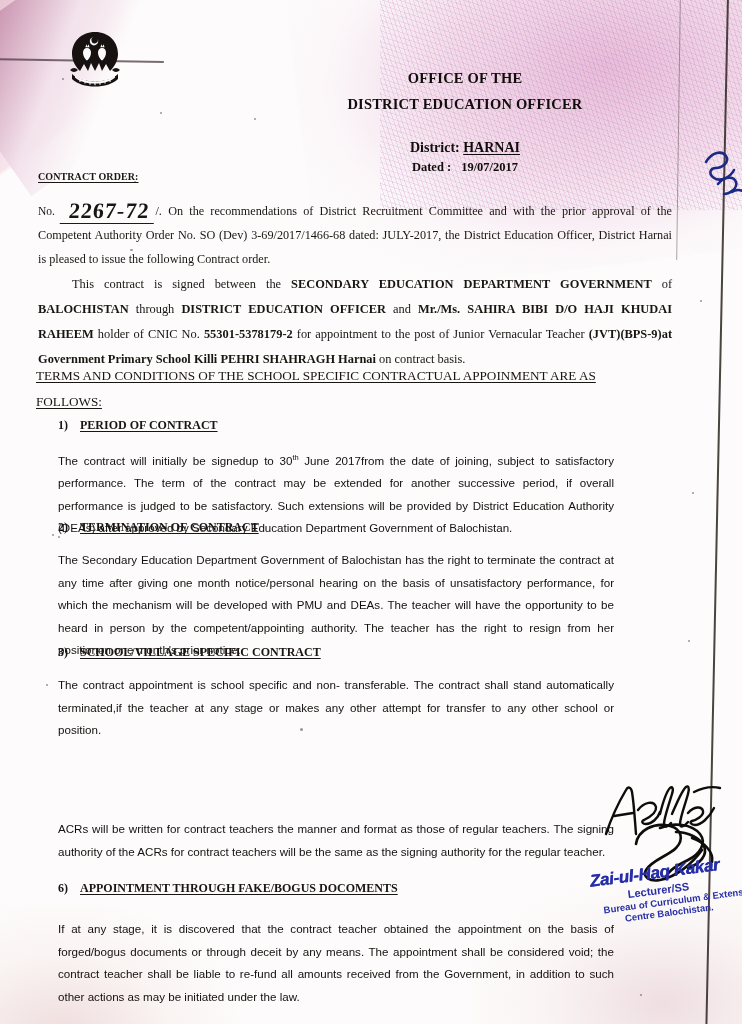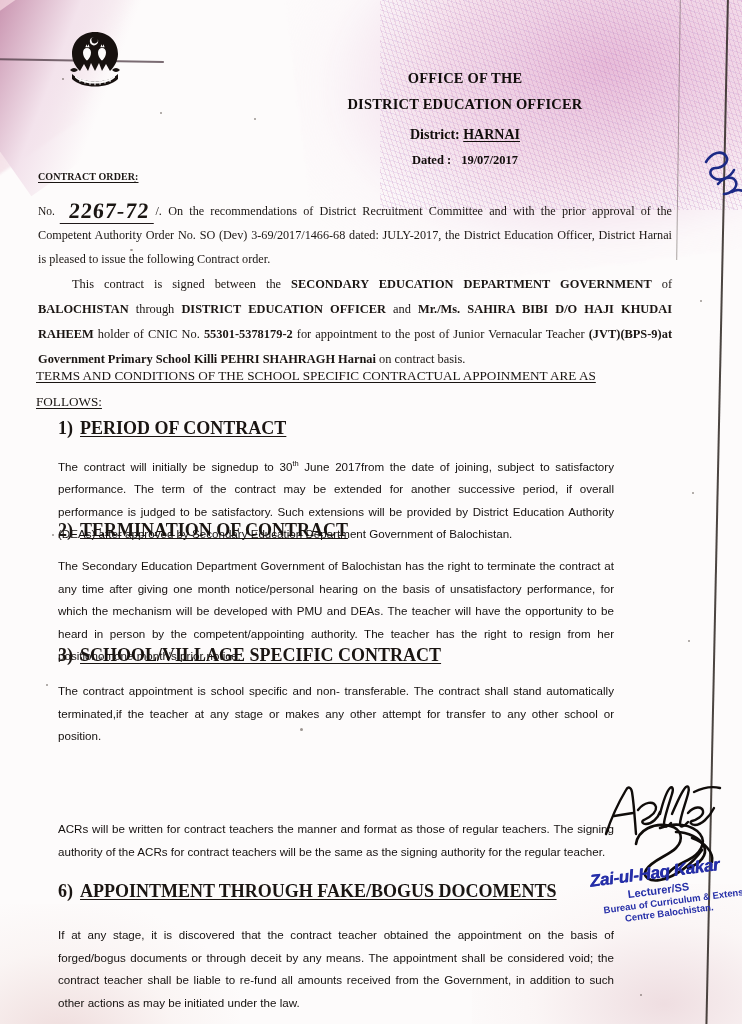--- a/index.html
+++ b/index.html
@@ -134,23 +134,23 @@
     position: absolute;
     left: 300px; top: 70px;
     width: 330px;
     text-align: center;
     font-family: "Liberation Serif", serif;
     font-weight: bold;
     color: #110d0b;
   }
   .head-line1 { font-size: 14.5px; letter-spacing: .2px; }
   .head-line2 { font-size: 14.5px; margin-top: 9px; letter-spacing: .2px; }
-  .head-line3 { font-size: 14px; margin-top: 14px; }
+  .head-line3 { font-size: 14px; margin-top: 27px; }
   .head-line3 .u { text-decoration: underline; text-underline-offset: 2px; }
-  .head-line4 { font-size: 12.5px; margin-top: 10px; }
+  .head-line4 { font-size: 12.5px; margin-top: 4px; }
   .head-line4 .sp { display: inline-block; width: 10px; }
 
   .contract-order-label {
     position: absolute;
     left: 38px; top: 171px;
     font-size: 10px;
     font-weight: bold;
     text-decoration: underline;
     text-underline-offset: 2px;
     letter-spacing: .1px;
@@ -202,21 +202,21 @@
     text-decoration: underline;
     text-underline-offset: 2px;
   }
 
   .sec {
     position: absolute;
     left: 58px;
     width: 600px;
   }
   .sec-title {
-    font-size: 18px;
+    font-size: 12px;
     font-weight: bold;
     font-family: "Liberation Serif", serif;
   }
   .sec-title .num { display: inline-block; width: 22px; }
   .sec-title .t {
     text-decoration: underline;
     text-underline-offset: 2px;
   }
   .sec-body {
     margin-top: 14px;

